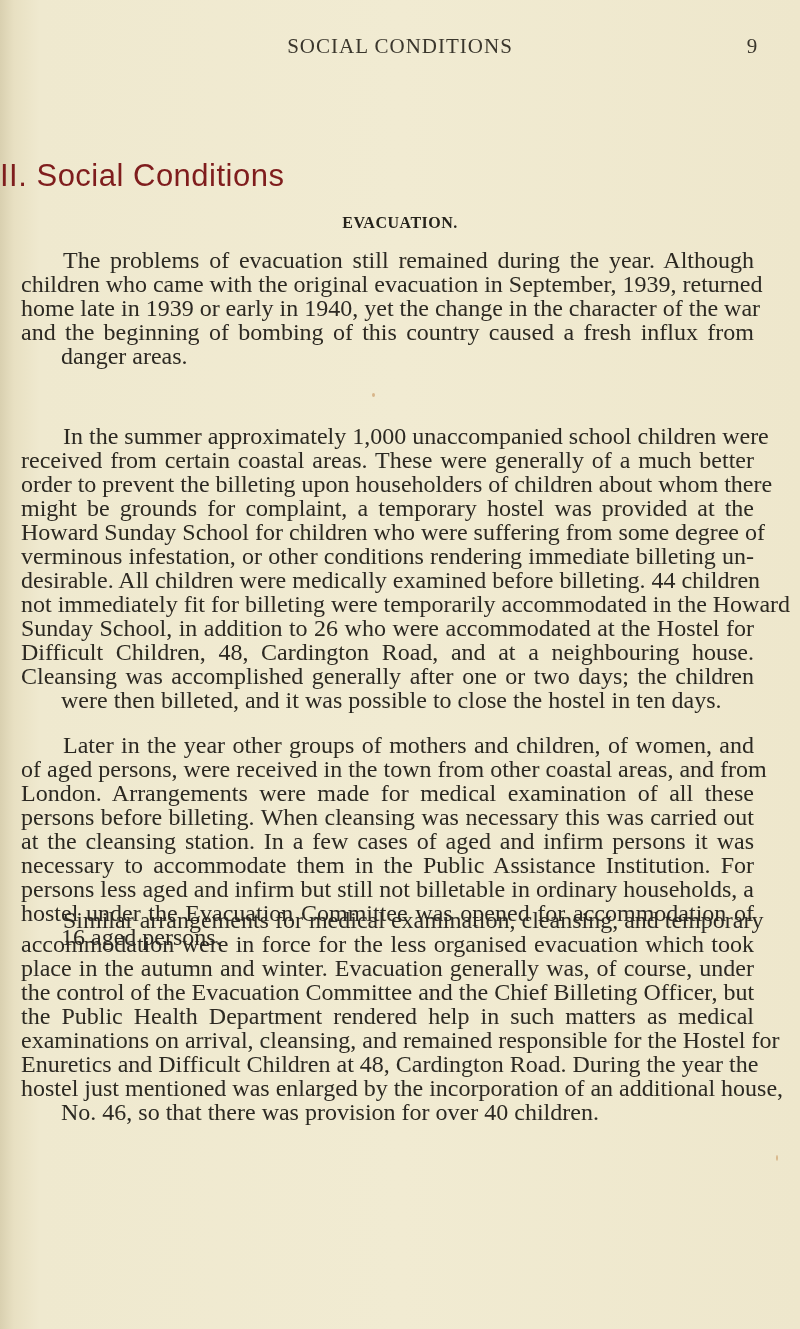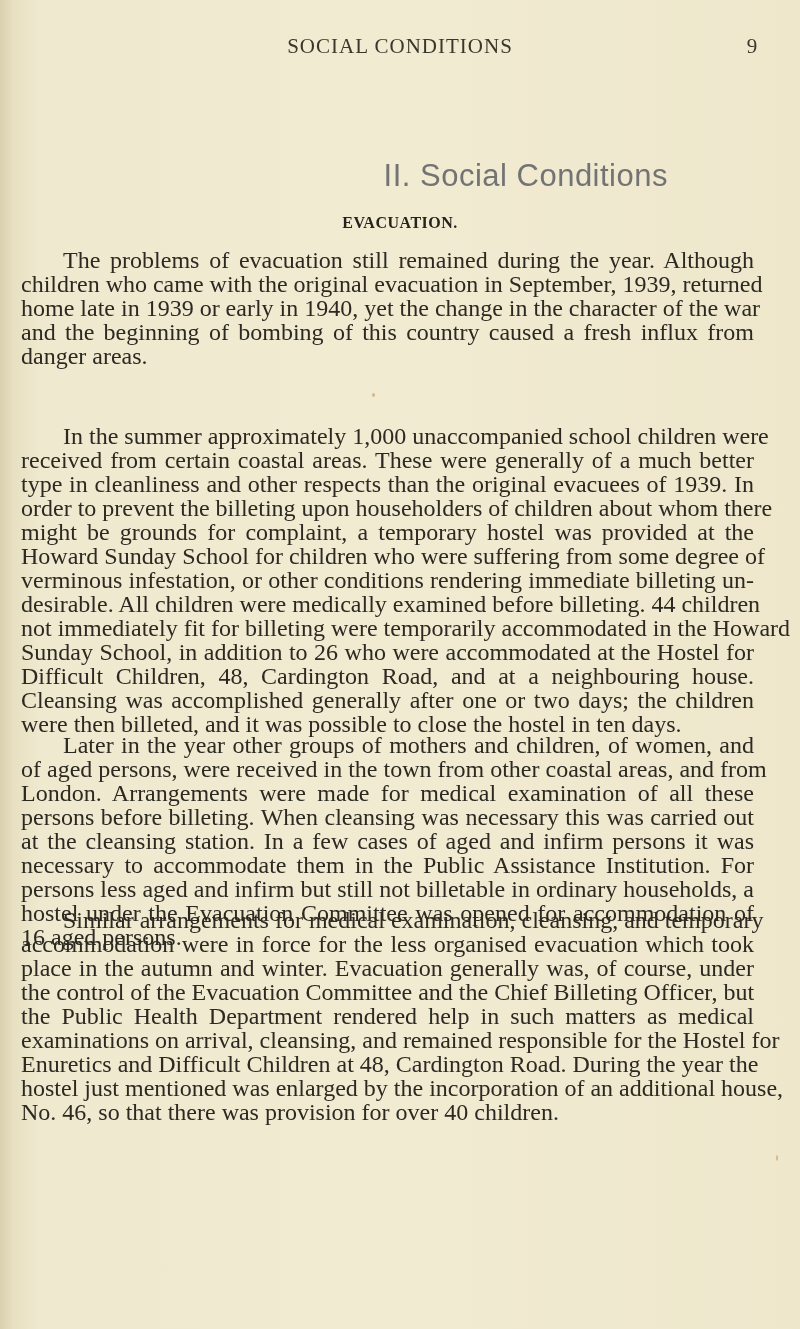--- a/index.html
+++ b/index.html
@@ -48,24 +48,24 @@
       text-align: center;
       font-size: 21px;
       color: #3a362c;
       top: 2px;
     }
     .chapter-title {
       position: absolute;
       top: 158px;
       left: 0;
       width: 668px;
-      text-align: right;
+      text-align: left;
       font-family: "Liberation Sans", "DejaVu Sans", sans-serif;
       font-size: 31px;
-      color: #737373;
+      color: #7f1d1d;
       letter-spacing: 0.5px;
     }
     .section-title {
       position: absolute;
       top: 214px;
       left: 0;
       width: 800px;
       text-align: center;
       font-size: 16px;
       font-weight: bold;
@@ -82,20 +82,21 @@
       height: 24px;
       line-height: 24px;
       font-size: 24px;
       text-align: justify;
       text-align-last: justify;
       white-space: nowrap;
       color: #2c2922;
     }
     .line.last {
       text-align-last: left;
+      margin-left: 40px;
     }
     .line.indent {
       padding-left: 42px;
     }
     .para-1 { top: 248px; }
     .para-2 { top: 424px; }
     .para-3 { top: 733px; }
     .para-4 { top: 908px; }
     .speck {
       position: absolute;
@@ -123,21 +124,20 @@
     <span class="line indent">The problems of evacuation still remained during the year. Although</span>
     <span class="line">children who came with the original evacuation in September, 1939, returned</span>
     <span class="line">home late in 1939 or early in 1940, yet the change in the character of the war</span>
     <span class="line">and the beginning of bombing of this country caused a fresh influx from</span>
     <span class="line last">danger areas.</span>
   </div>
 
   <div class="para para-2">
     <span class="line indent">In the summer approximately 1,000 unaccompanied school children were</span>
     <span class="line">received from certain coastal areas. These were generally of a much better</span>
-    <span class="line">type in cleanliness and other respects than the original evacuees of 1939. In</span>
     <span class="line">order to prevent the billeting upon householders of children about whom there</span>
     <span class="line">might be grounds for complaint, a temporary hostel was provided at the</span>
     <span class="line">Howard Sunday School for children who were suffering from some degree of</span>
     <span class="line">verminous infestation, or other conditions rendering immediate billeting un-</span>
     <span class="line">desirable. All children were medically examined before billeting. 44 children</span>
     <span class="line">not immediately fit for billeting were temporarily accommodated in the Howard</span>
     <span class="line">Sunday School, in addition to 26 who were accommodated at the Hostel for</span>
     <span class="line">Difficult Children, 48, Cardington Road, and at a neighbouring house.</span>
     <span class="line">Cleansing was accomplished generally after one or two days; the children</span>
     <span class="line last">were then billeted, and it was possible to close the hostel in ten days.</span>

